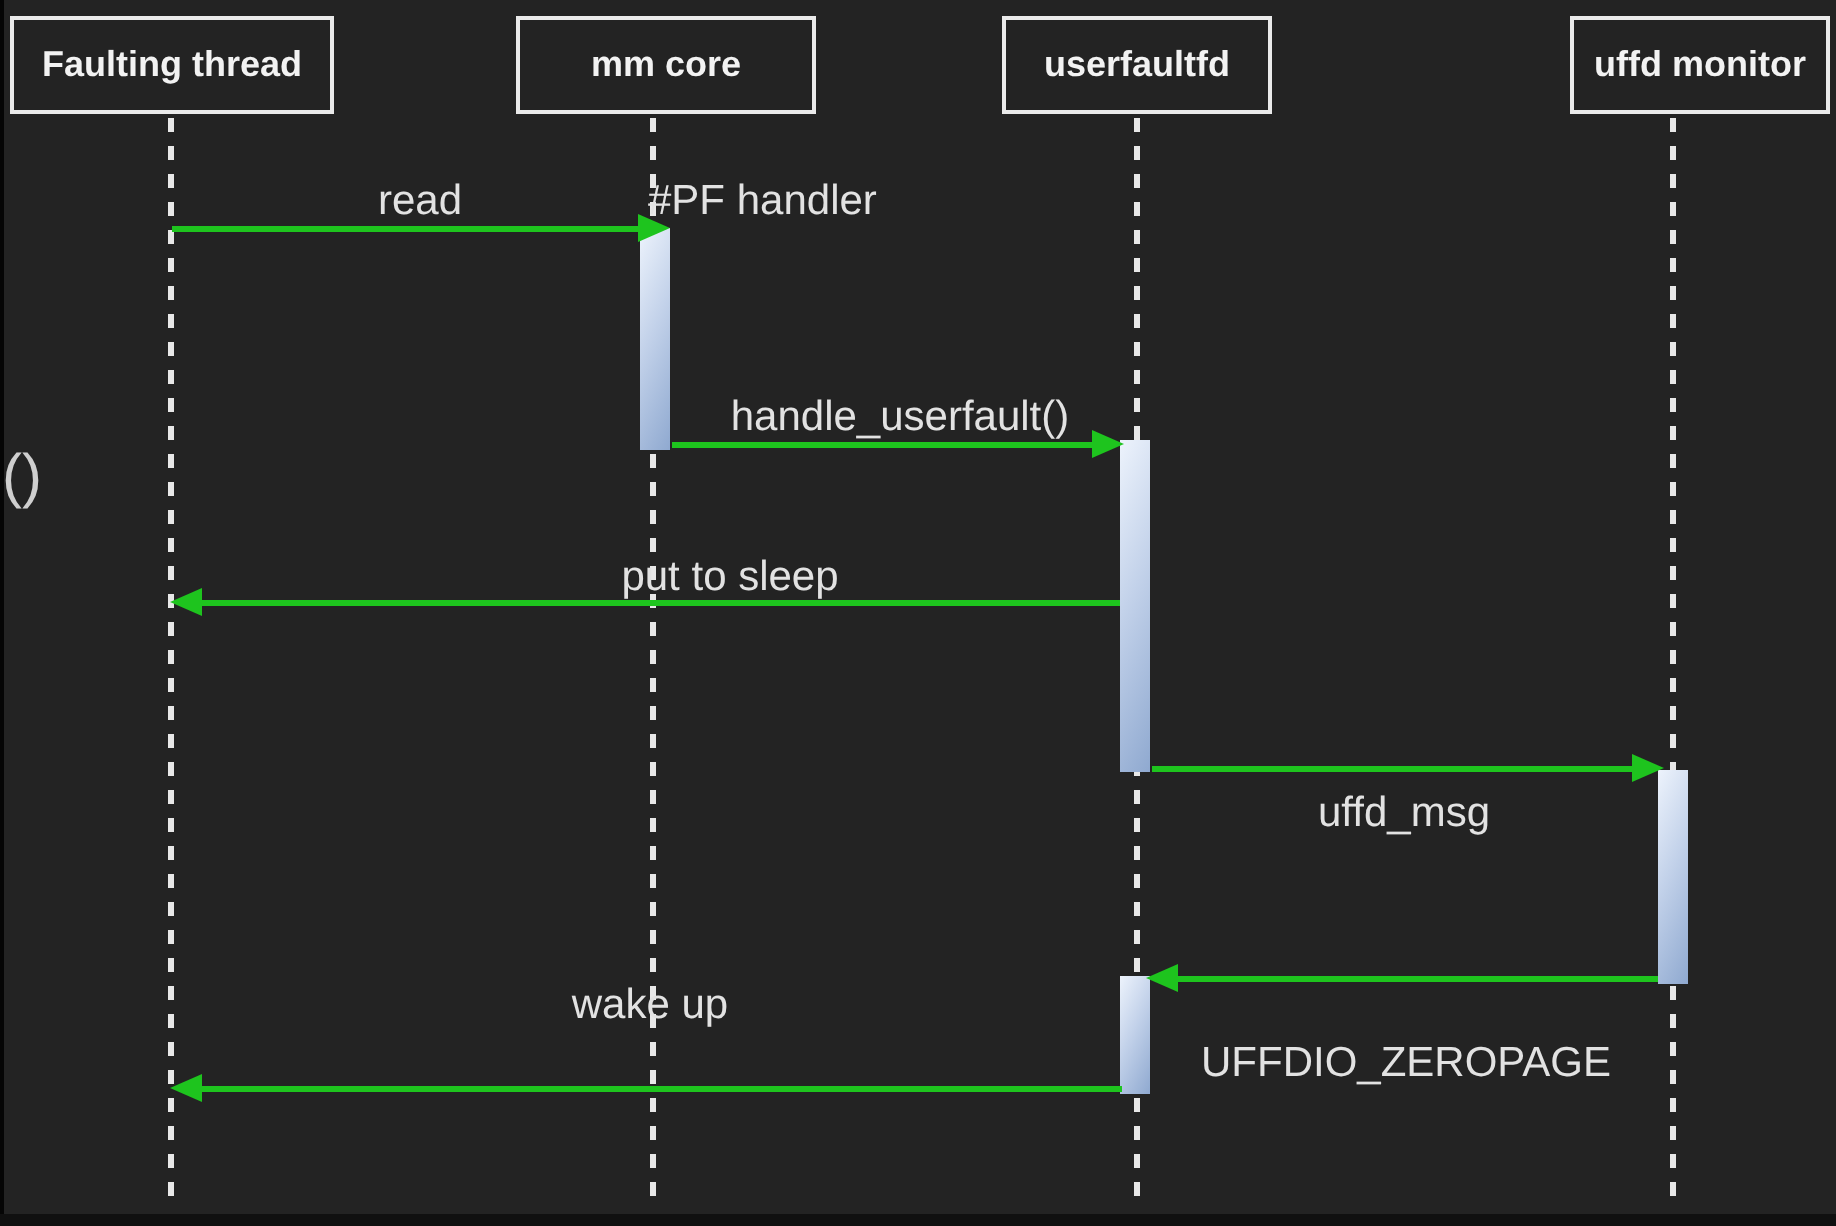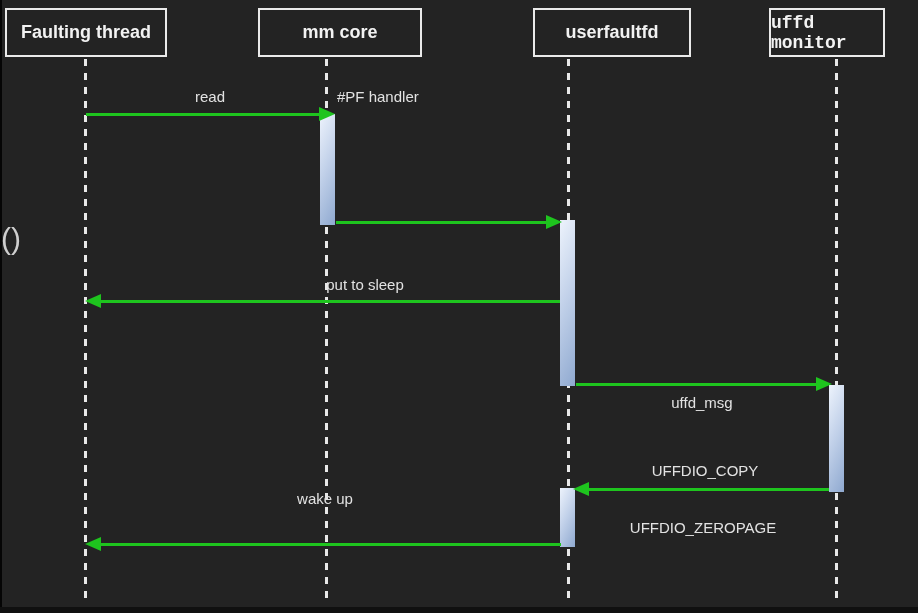--- a/index.html
+++ b/index.html
@@ -8,23 +8,23 @@
     overflow:hidden;font-family:"Liberation Sans","DejaVu Sans",sans-serif;
   }
   
   .pbox{
     position:absolute;top:8px;height:49px;box-sizing:border-box;
     border:2px solid #eaeaea;background:#232323;color:#f2f2f2;
     font-size:18px;font-weight:bold;display:flex;align-items:center;justify-content:center;
     z-index:5;
   }
   #box-ft{left:5px;width:162px;}
-  #box-mm{left:258px;width:164px;}
-  #box-ufd{left:501px;width:158px;margin-left:32px;}
-  #box-mon{left:769px;width:116px;font-family:Liberation Mono, monospace;}
+  #box-mm{left:258px;width:150px;}
+  #box-ufd{left:501px;width:135px;}
+  #box-mon{left:785px;width:130px;}
   
   .lifeline{
     position:absolute;top:59px;height:541px;width:3px;z-index:1;
     background:repeating-linear-gradient(to bottom,#e8e8e8 0px,#e8e8e8 7px,transparent 7px,transparent 14px);
   }
   #ll-ft{left:84px;} #ll-mm{left:325px;} #ll-ufd{left:567px;} #ll-mon{left:835px;}
   
   .activation{
     position:absolute;width:15px;z-index:3;
     background:linear-gradient(115deg,#edf3fc 0%,#c3d2ea 45%,#8fa9d0 100%);
@@ -40,26 +40,26 @@
   .ah-right{border-left:16px solid #1ec41e;}
   .ah-left{border-right:16px solid #1ec41e;}
   #ml-read{left:86px;top:113px;width:234px;}   #ah-read{left:319px;top:107px;}
   #ml-handle{left:336px;top:221px;width:211px;}#ah-handle{left:546px;top:215px;}
   #ml-sleep{left:100px;top:300px;width:460px;} #ah-sleep{left:85px;top:294px;}
   #ml-msg{left:576px;top:383px;width:241px;}   #ah-msg{left:816px;top:377px;}
   #ml-copy{left:589px;top:488px;width:240px;}  #ah-copy{left:573px;top:482px;}
   #ml-wake{left:100px;top:543px;width:461px;}  #ah-wake{left:85px;top:537px;}
   
   .mlabel{
-    position:absolute;color:#e2e2e2;font-size:15px;line-height:1.1;
+    position:absolute;color:#e2e2e2;font-size:21px;line-height:1.1;
     white-space:nowrap;z-index:6;
   }
   .centered{transform:translateX(-50%);}
   #lb-read{left:210px;top:89px;}
-  #lb-pf{left:337px;top:89px;text-align:center;}
+  #lb-pf{left:324px;top:89px;text-align:center;}
   #lb-handle{left:450px;top:197px;}
   #lb-sleep{left:323px;top:277px;margin-left:42px;}
   #lb-msg{left:702px;top:359px;margin-top:36px;}
   #lb-copy{left:705px;top:463px;}
   #lb-zero{left:703px;top:520px;}
   #lb-wake{left:325px;top:491px;}
   #lb-cropped{left:1px;top:220px;font-size:30px;color:#cfcfcf;line-height:1.25;}
   
   #edge-left{position:absolute;left:0;top:0;width:2px;height:613px;background:#050505;z-index:9;}
   #edge-bottom{position:absolute;left:0;top:607px;width:918px;height:6px;background:#101010;z-index:9;}
@@ -97,22 +97,22 @@
   <div class="ah-right" id="ah-msg"></div>
 
   <div class="mline" id="ml-copy"></div>
   <div class="ah-left" id="ah-copy"></div>
 
   <div class="mline" id="ml-wake"></div>
   <div class="ah-left" id="ah-wake"></div>
 
   <div class="mlabel centered" id="lb-read">read</div>
   <div class="mlabel" id="lb-pf">#PF handler</div>
+  <div class="mlabel centered" id="lb-handle">handle_userfault()</div>
   <div class="mlabel centered" id="lb-sleep">put to sleep</div>
   <div class="mlabel centered" id="lb-msg">uffd_msg</div>
-  <div class="mlabel centered" id="lb-copy">UFFDIO_COPY</div>
   <div class="mlabel centered" id="lb-zero">UFFDIO_ZEROPAGE</div>
   <div class="mlabel centered" id="lb-wake">wake up</div>
   <div class="mlabel" id="lb-cropped">()</div>
 
   <div id="edge-left"></div>
   <div id="edge-bottom"></div>
 </div>
 
 </body></html>

